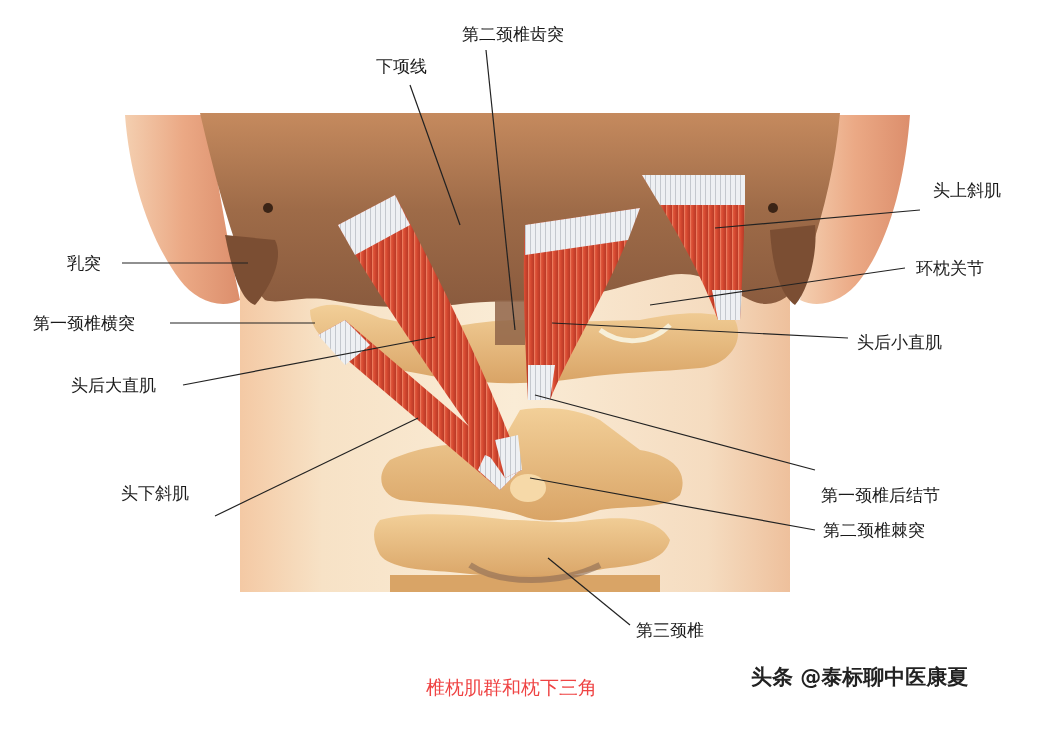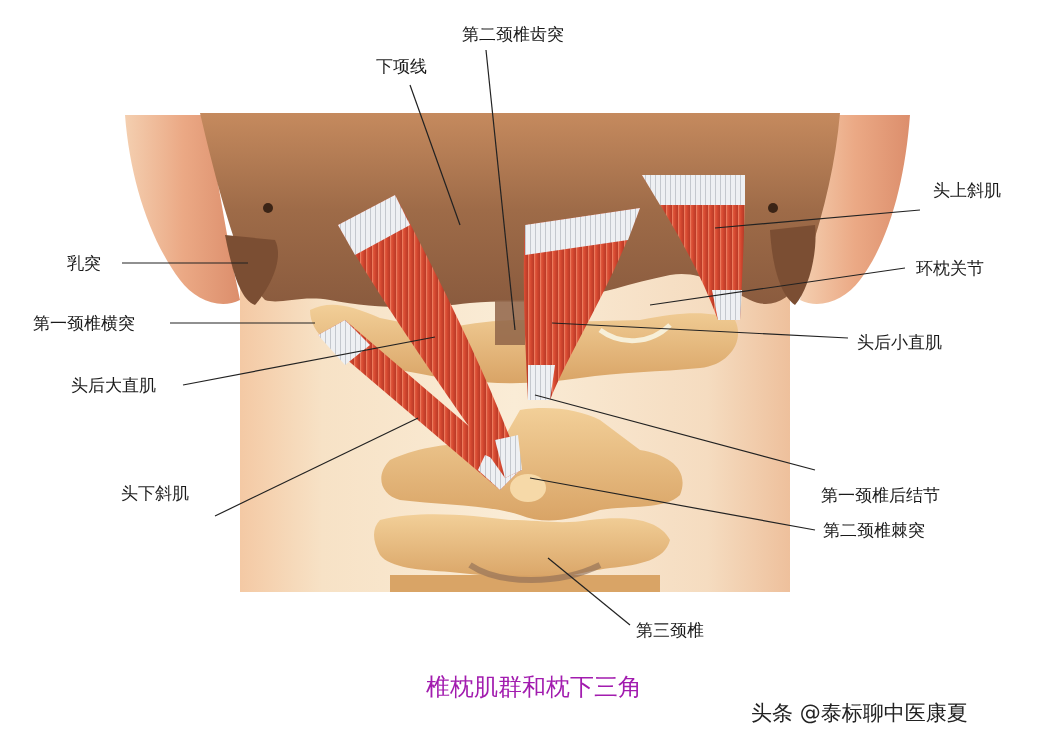--- a/index.html
+++ b/index.html
@@ -1,20 +1,20 @@
 <!DOCTYPE html>
 <html><head>
 <meta charset="utf-8">
 <style>
   html, body { margin: 0; padding: 0; background: #ffffff; }
   body { width: 1043px; height: 747px; position: relative; overflow: hidden;
          font-family: "DejaVu Sans", "Liberation Sans", sans-serif; color: #1a1a1a; }
   #stage { position: absolute; left: 0; top: 0; width: 880px; height: 747px; }
   .label { position: absolute; font-size: 17px; line-height: 20px; white-space: nowrap; color: #1a1a1a; }
-  .caption { position: absolute; font-size: 24px; line-height: 24px; white-space: nowrap; color: #a21caf; }
+  .caption { position: absolute; font-size: 19px; line-height: 24px; white-space: nowrap; color: #ef4444; }
   .watermark { position: absolute; font-size: 21px; line-height: 26px; white-space: nowrap; color: #222;
                text-shadow: 1px 1px 0 #fff, -1px -1px 0 #fff; }
 </style>
 </head>
 <body>
 
 <div id="stage">
   <svg width="1043" height="747" viewBox="0 0 1043 747" xmlns="http://www.w3.org/2000/svg" style="position:absolute;left:0;top:0;">
     <defs>
       <linearGradient id="skinG" x1="0" y1="0" x2="1" y2="0">
@@ -126,14 +126,14 @@
   <div class="label" style="left:71px;top:375px;text-align:center;">头后大直肌</div>
   <div class="label" style="left:121px;top:483px;">头下斜肌</div>
   <div class="label" style="left:933px;top:180px;">头上斜肌</div>
   <div class="label" style="left:916px;top:258px;">环枕关节</div>
   <div class="label" style="left:857px;top:332px;">头后小直肌</div>
   <div class="label" style="left:821px;top:478px;margin-top:7px;">第一颈椎后结节</div>
   <div class="label" style="left:823px;top:520px;">第二颈椎棘突</div>
   <div class="label" style="left:636px;top:620px;">第三颈椎</div>
 
   <div class="caption" style="left:426px;top:675px;">椎枕肌群和枕下三角</div>
-  <div class="watermark" style="left:751px;top:700px;">头条 @泰标聊中医康夏</div>
+  <div class="watermark" style="left:751px;top:664px;font-weight:bold;">头条 @泰标聊中医康夏</div>
 </div>
 
 </body></html>

